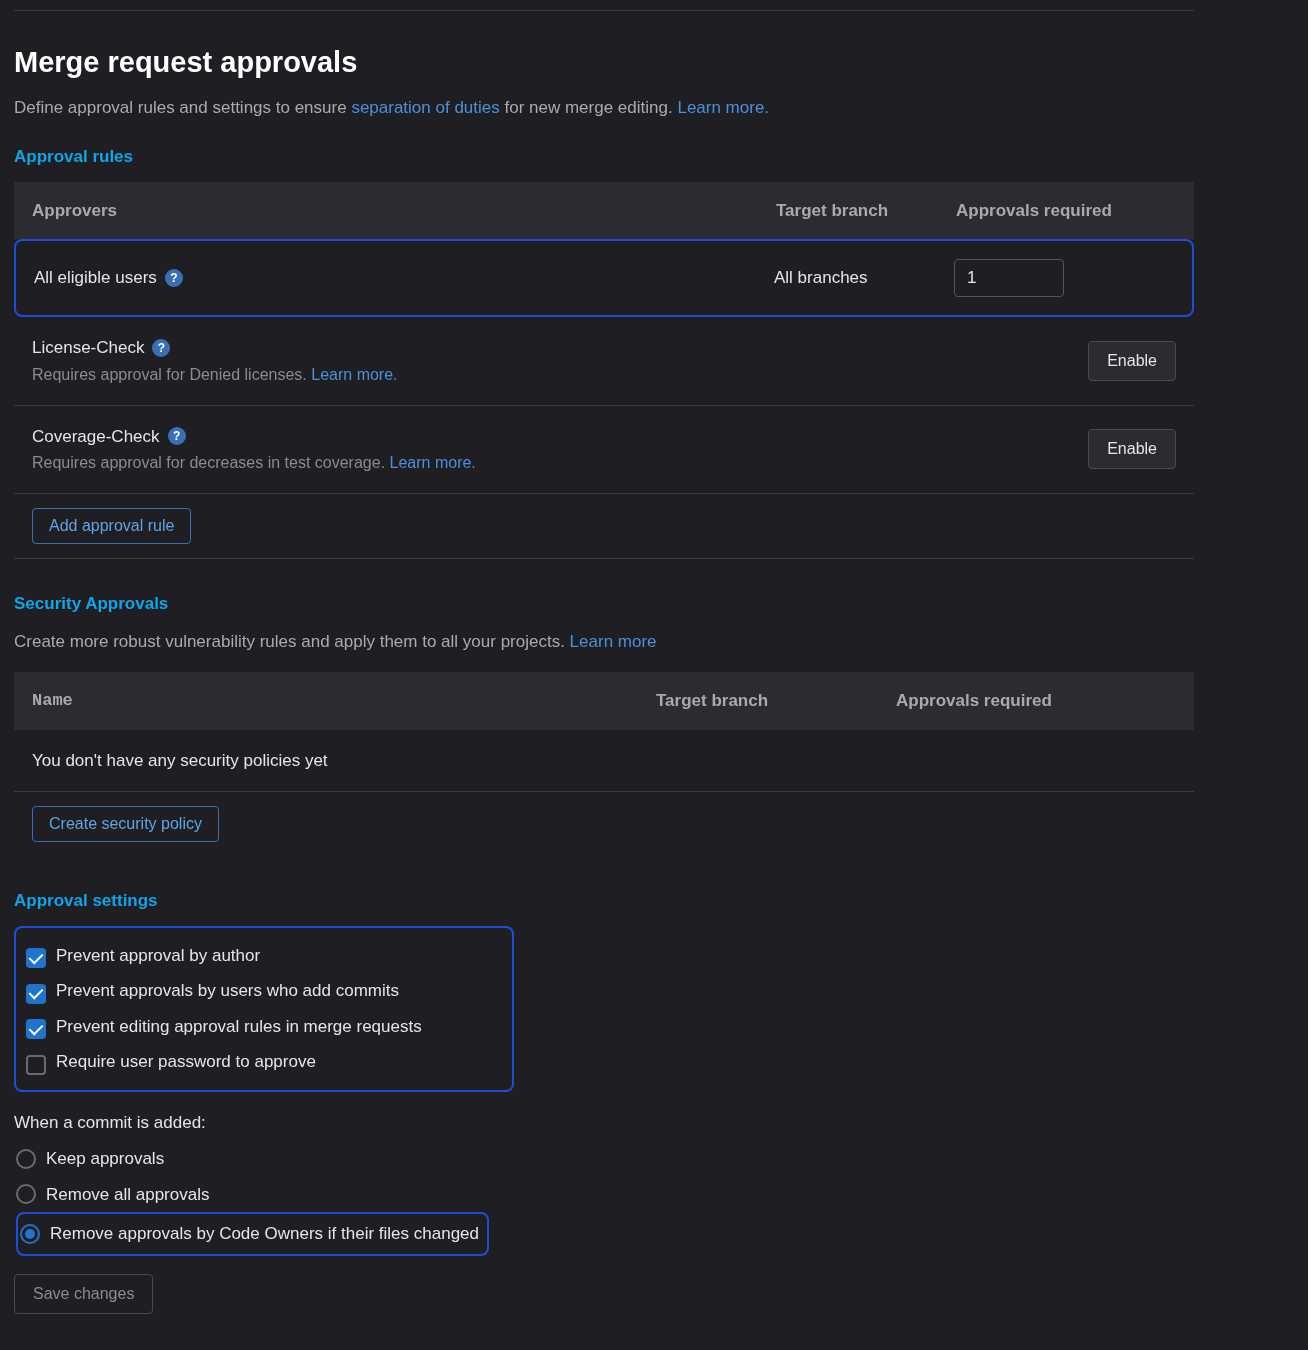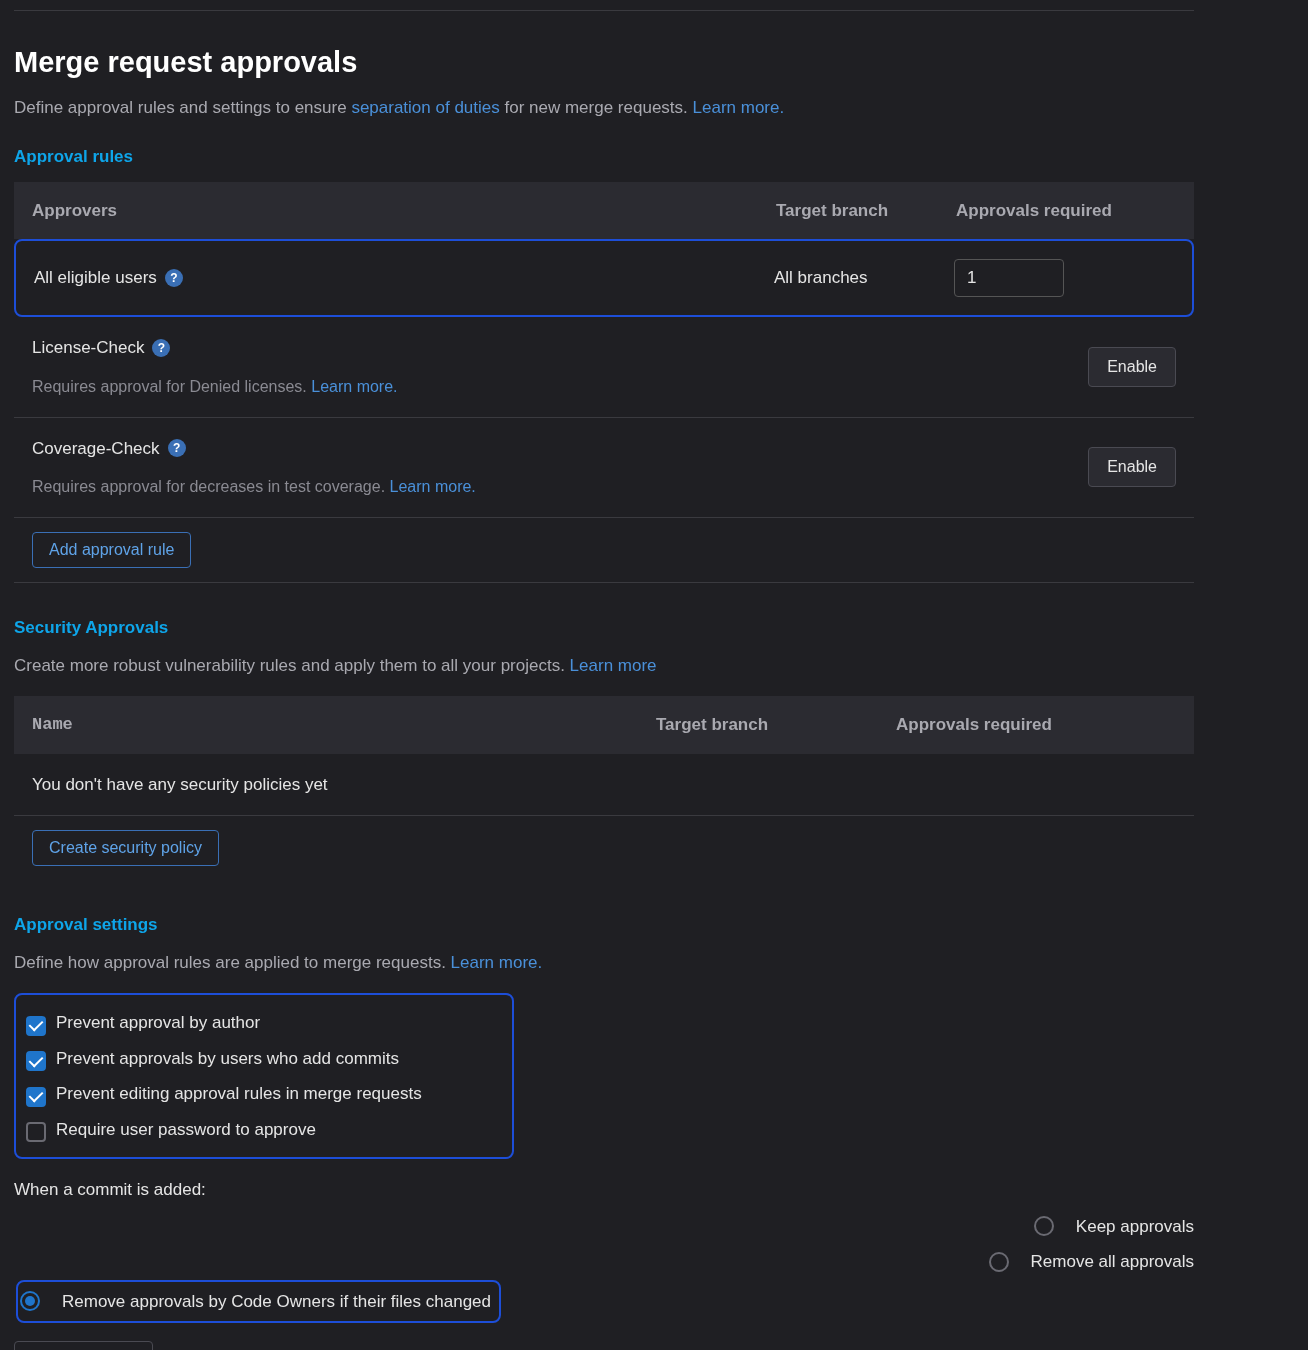--- a/index.html
+++ b/index.html
@@ -62,21 +62,21 @@
   .row-title {
     color: #e5e5e5;
     font-size: 17px;
     display: flex;
     align-items: center;
     gap: 8px;
   }
   .row-desc {
     color: #8a8a92;
     font-size: 16px;
-    margin-top: 14px;
+    margin-top: 2px;
   }
   .help-icon {
     display: inline-flex;
     align-items: center;
     justify-content: center;
     width: 18px;
     height: 18px;
     border-radius: 50%;
     background: #3a6fb5;
     color: #fff;
@@ -189,38 +189,37 @@
     content: "";
     width: 10px;
     height: 10px;
     border-radius: 50%;
     background: #1f75cb;
   }
   .radio-group { padding-left: 2px; }
   .radio-item {
     display: flex;
     align-items: center;
-    gap: 22px;
+    gap: 10px;
     padding: 5px 0;
-    justify-content: flex-end;
   }
   .mt-sm { margin-top: 6px; }
   .mt-md { margin-top: 18px; }
   .mt-lg { margin-top: 32px; }
   .inline-block { display:inline-block; }
 </style>
 </head>
 <body>
 
 <div class="container">
   <hr class="topline">
 
   <h1 class="page-title">Merge request approvals</h1>
   <p class="subtext">
-    <span>Define approval rules and settings to ensure </span><a class="link">separation of duties</a><span> for new merge requests. </span><a class="link">Learn more.</a>
+    <span>Define approval rules and settings to ensure </span><a class="link">separation of duties</a><span> for new merge editing. </span><a class="link">Learn more.</a>
   </p>
 
   
   <div class="section-label">Approval rules</div>
 
   <div class="table">
     <div class="thead">
       <div class="col-approvers">Approvers</div>
       <div class="col-branch">Target branch</div>
       <div class="col-required">Approvals required</div>
@@ -289,23 +288,20 @@
       <div class="c3">Approvals required</div>
     </div>
     <div class="empty-row">You don't have any security policies yet</div>
     <div class="btn-row" style="border-bottom:none;">
       <button class="btn-outline-blue">Create security policy</button>
     </div>
   </div>
 
   
   <div class="section-label mt-lg">Approval settings</div>
-  <p class="subtext" style="margin-bottom:18px;">
-    <span>Define how approval rules are applied to merge requests. </span><a class="link">Learn more.</a>
-  </p>
 
   <div class="highlight-box inline-block" style="padding:4px 52px 4px 4px; min-width:500px;">
     <div class="checkbox-group">
       <div class="check-item">
         <span class="cbox checked"></span>
         <span>Prevent approval by author</span>
       </div>
       <div class="check-item">
         <span class="cbox checked"></span>
         <span>Prevent approvals by users who add commits</span>

